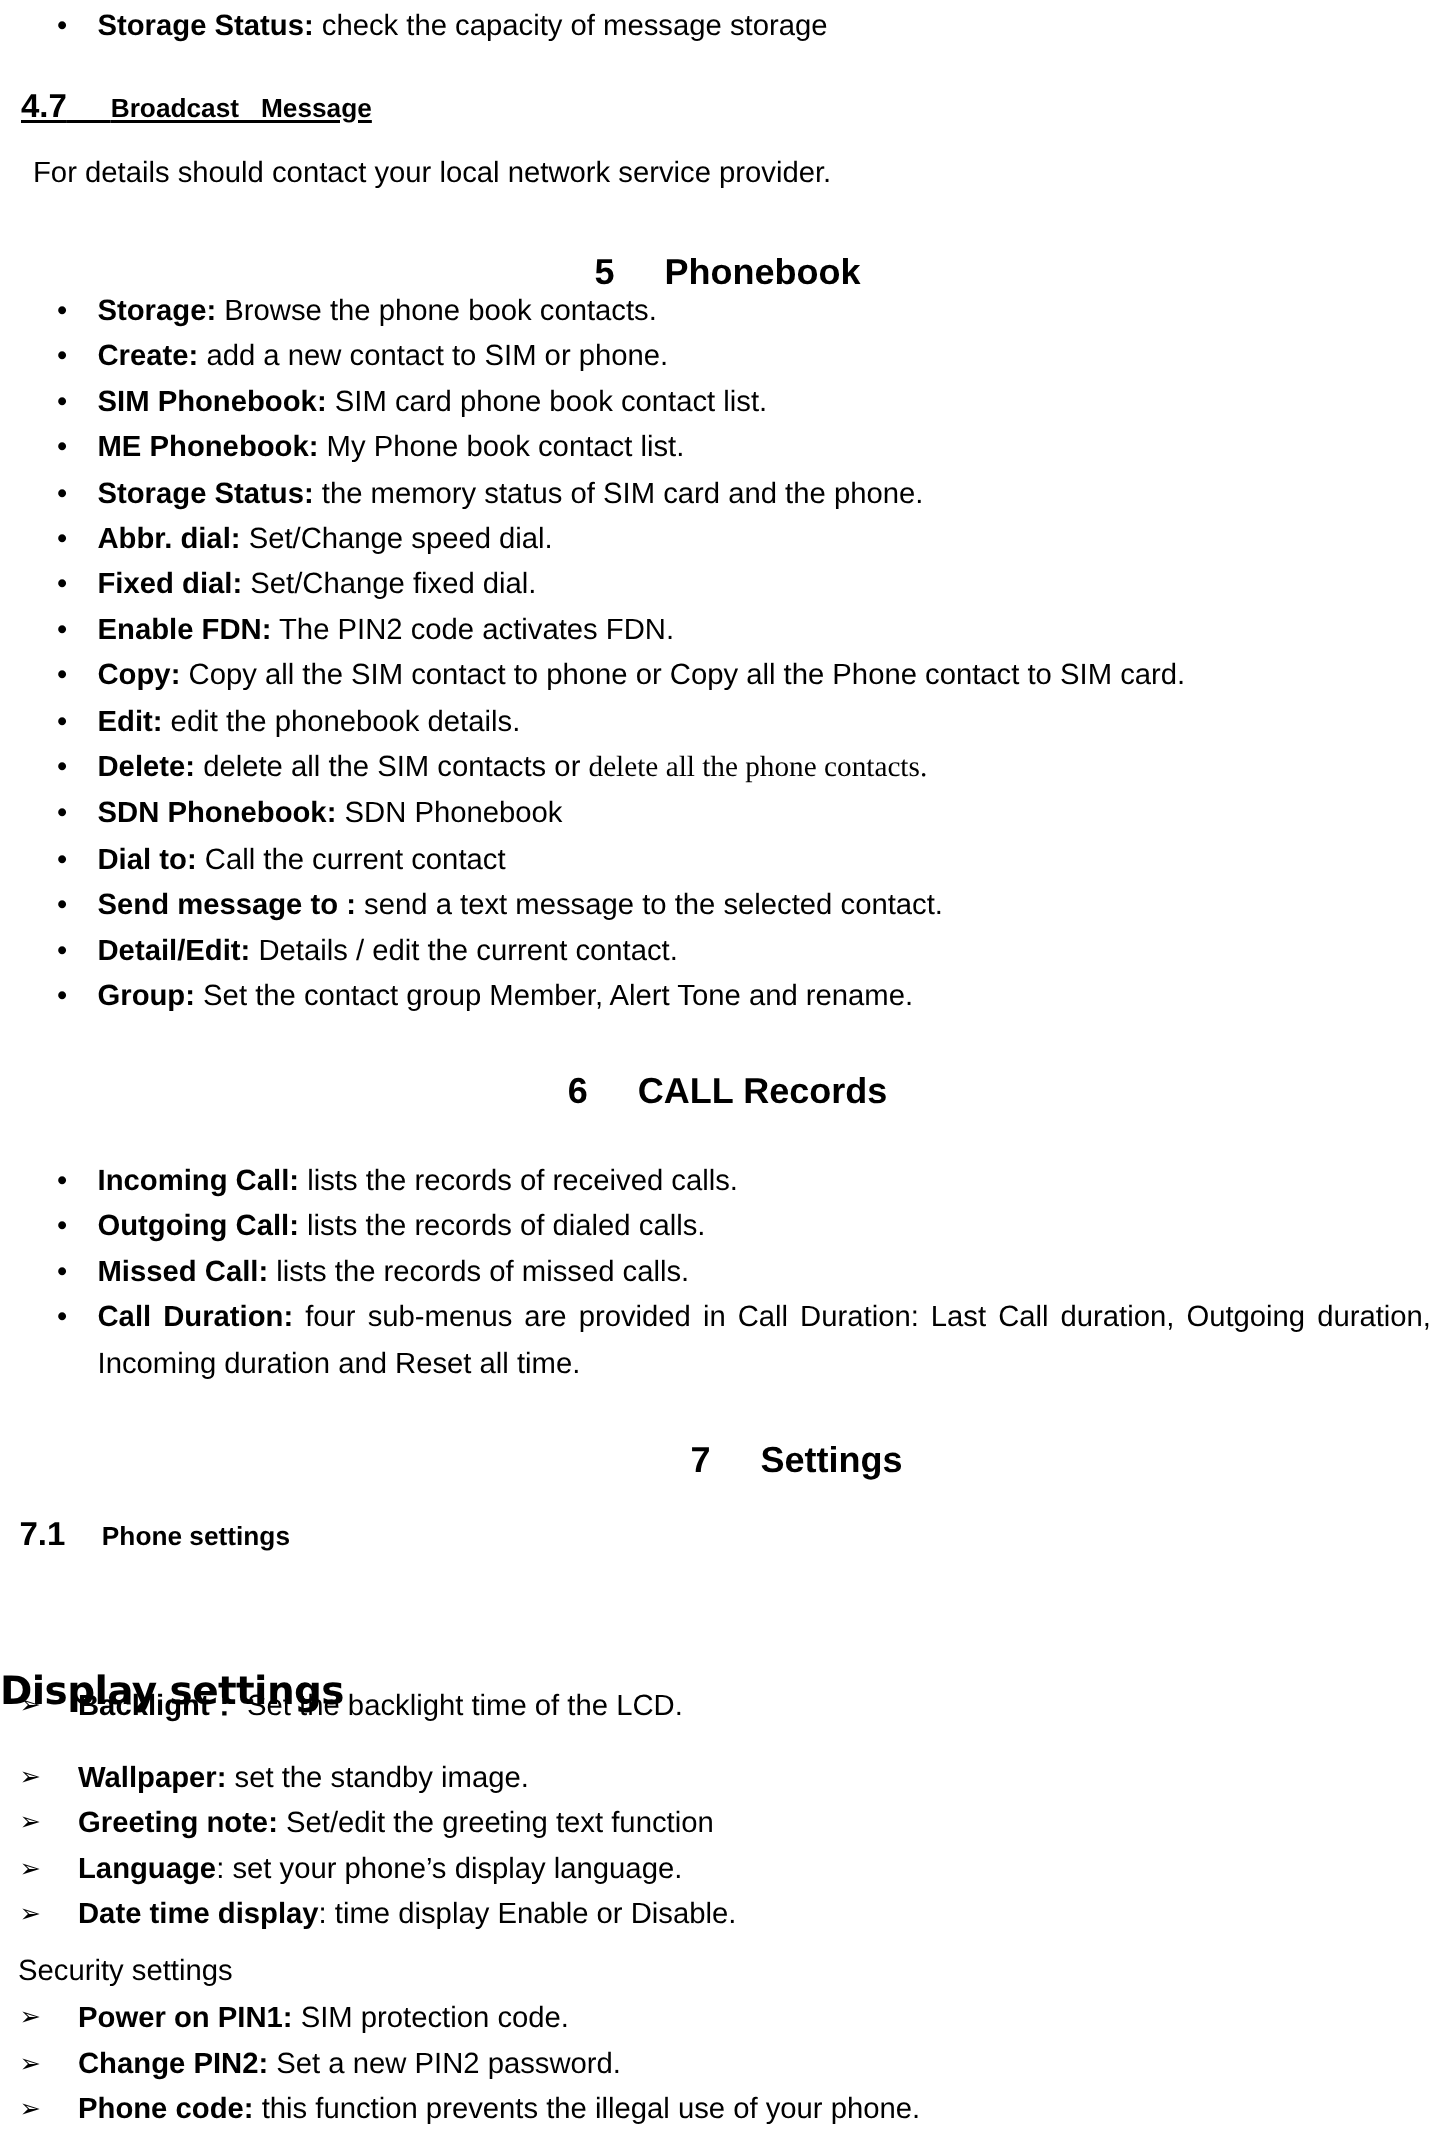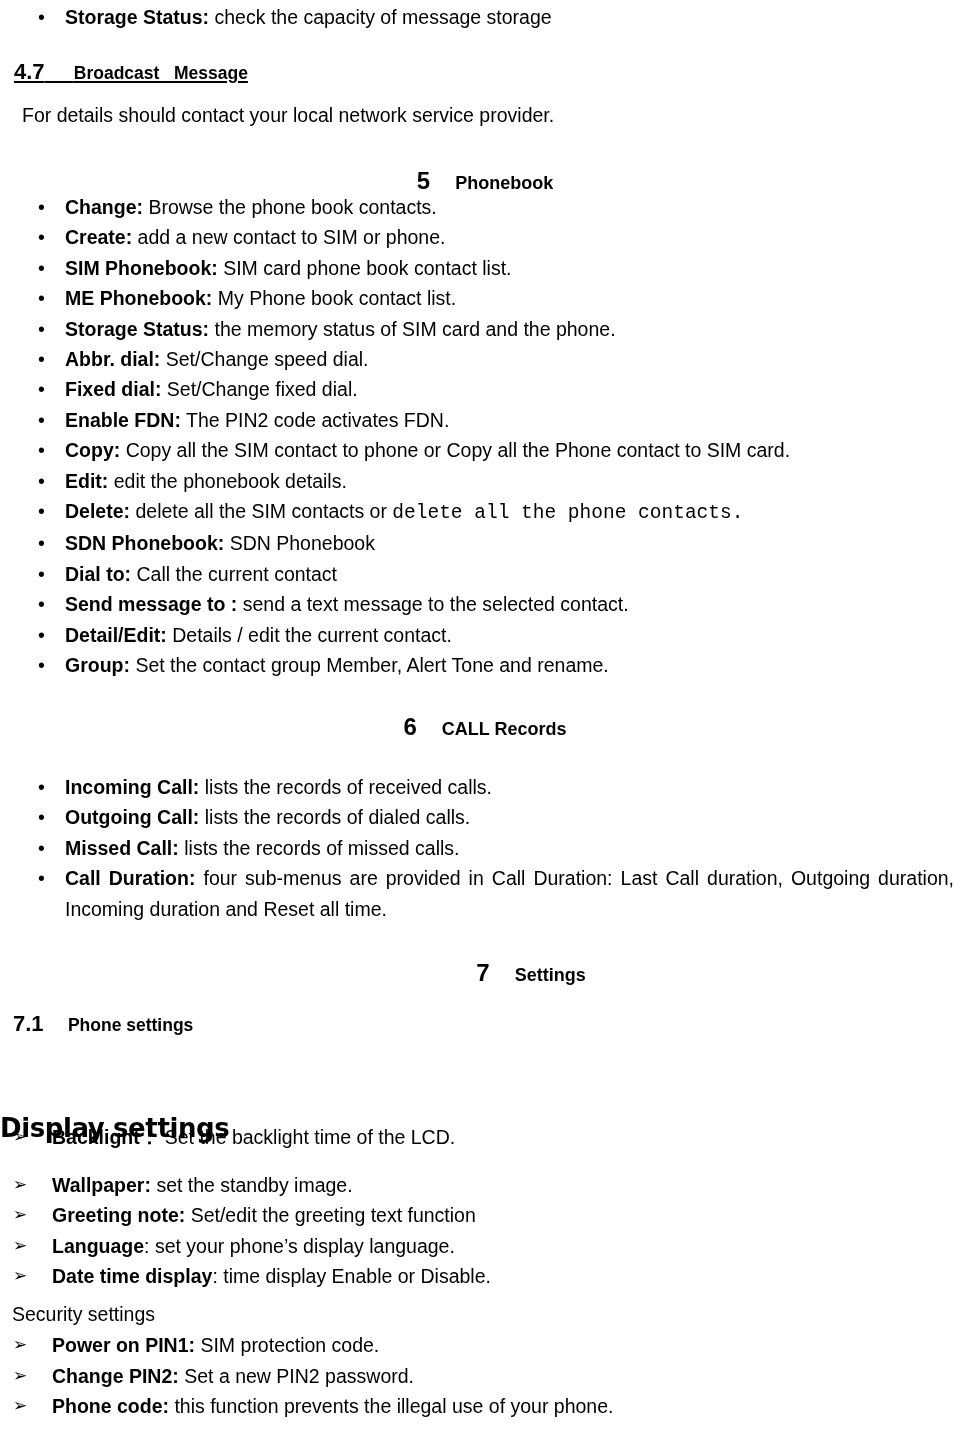--- a/index.html
+++ b/index.html
@@ -60,21 +60,21 @@
   .arrow-item::before {
     content: "\27A2";
     position: absolute;
     left: 13px;
     top: 0;
     font-size: 17px;
     line-height: 30.5px;
   }
 
   .b { font-weight: bold; text-align: center; }
-  .serif { font-family: Liberation Mono, monospace; margin-top: 30px; }
+  .serif { font-family: Liberation Serif, serif; margin-top: 30px; }
 
   
   .num-heading {
     margin: 0;
     font-weight: bold;
     line-height: 1.15;
     white-space: pre;
   }
   .num-heading .num {
     font-size: 22px;
@@ -88,21 +88,21 @@
     margin: 0;
     text-align: center;
     font-weight: bold;
     line-height: 1.15;
     white-space: pre;
   }
   .chapter-heading .num {
     font-size: 24px;
   }
   .chapter-heading .ttl {
-    font-size: 18px;
+    font-size: 24px;
   }
 
   .body-text {
     margin: 0;
     font-size: 19.5px;
     line-height: 30px;
   }
 
   .plain-heading {
     margin: 0;
@@ -158,21 +158,21 @@
   <div class="blk" id="blk-broadcast">
     <p class="body-text">For details should contact your local network service provider.</p>
   </div>
 
   <div class="blk" id="blk-h5">
     <h1 class="chapter-heading"><span class="num">5</span><span class="ttl">     </span><span class="ttl">Phonebook</span></h1>
   </div>
 
   <div class="blk" id="blk-phonebook">
     <ul class="disc-list" id="phonebook-list">
-        <li class="disc-item"><span class="b">Change:</span><span> Browse the phone book contacts.</span></li>
+        <li class="disc-item"><span class="b">Storage:</span><span> Browse the phone book contacts.</span></li>
         <li class="disc-item"><span class="b">Create:</span><span> add a new contact to SIM or phone.</span></li>
         <li class="disc-item"><span class="b">SIM Phonebook:</span><span> SIM card phone book contact list.</span></li>
         <li class="disc-item"><span class="b">ME Phonebook:</span><span> My Phone book contact list.</span></li>
         <li class="disc-item"><span class="b">Storage Status:</span><span> the memory status of SIM card and the phone.</span></li>
         <li class="disc-item"><span class="b">Abbr. dial:</span><span> Set/Change speed dial.</span></li>
         <li class="disc-item"><span class="b">Fixed dial:</span><span> Set/Change fixed dial.</span></li>
         <li class="disc-item"><span class="b">Enable FDN:</span><span> The PIN2 code activates FDN.</span></li>
         <li class="disc-item"><span class="b">Copy:</span><span> Copy all the SIM contact to phone or Copy all the Phone contact to SIM card.</span></li>
         <li class="disc-item"><span class="b">Edit:</span><span> edit the phonebook details.</span></li>
         <li class="disc-item"><span class="b">Delete:</span><span> delete all the SIM contacts or </span><span class="serif">delete all the phone contacts.</span></li>

